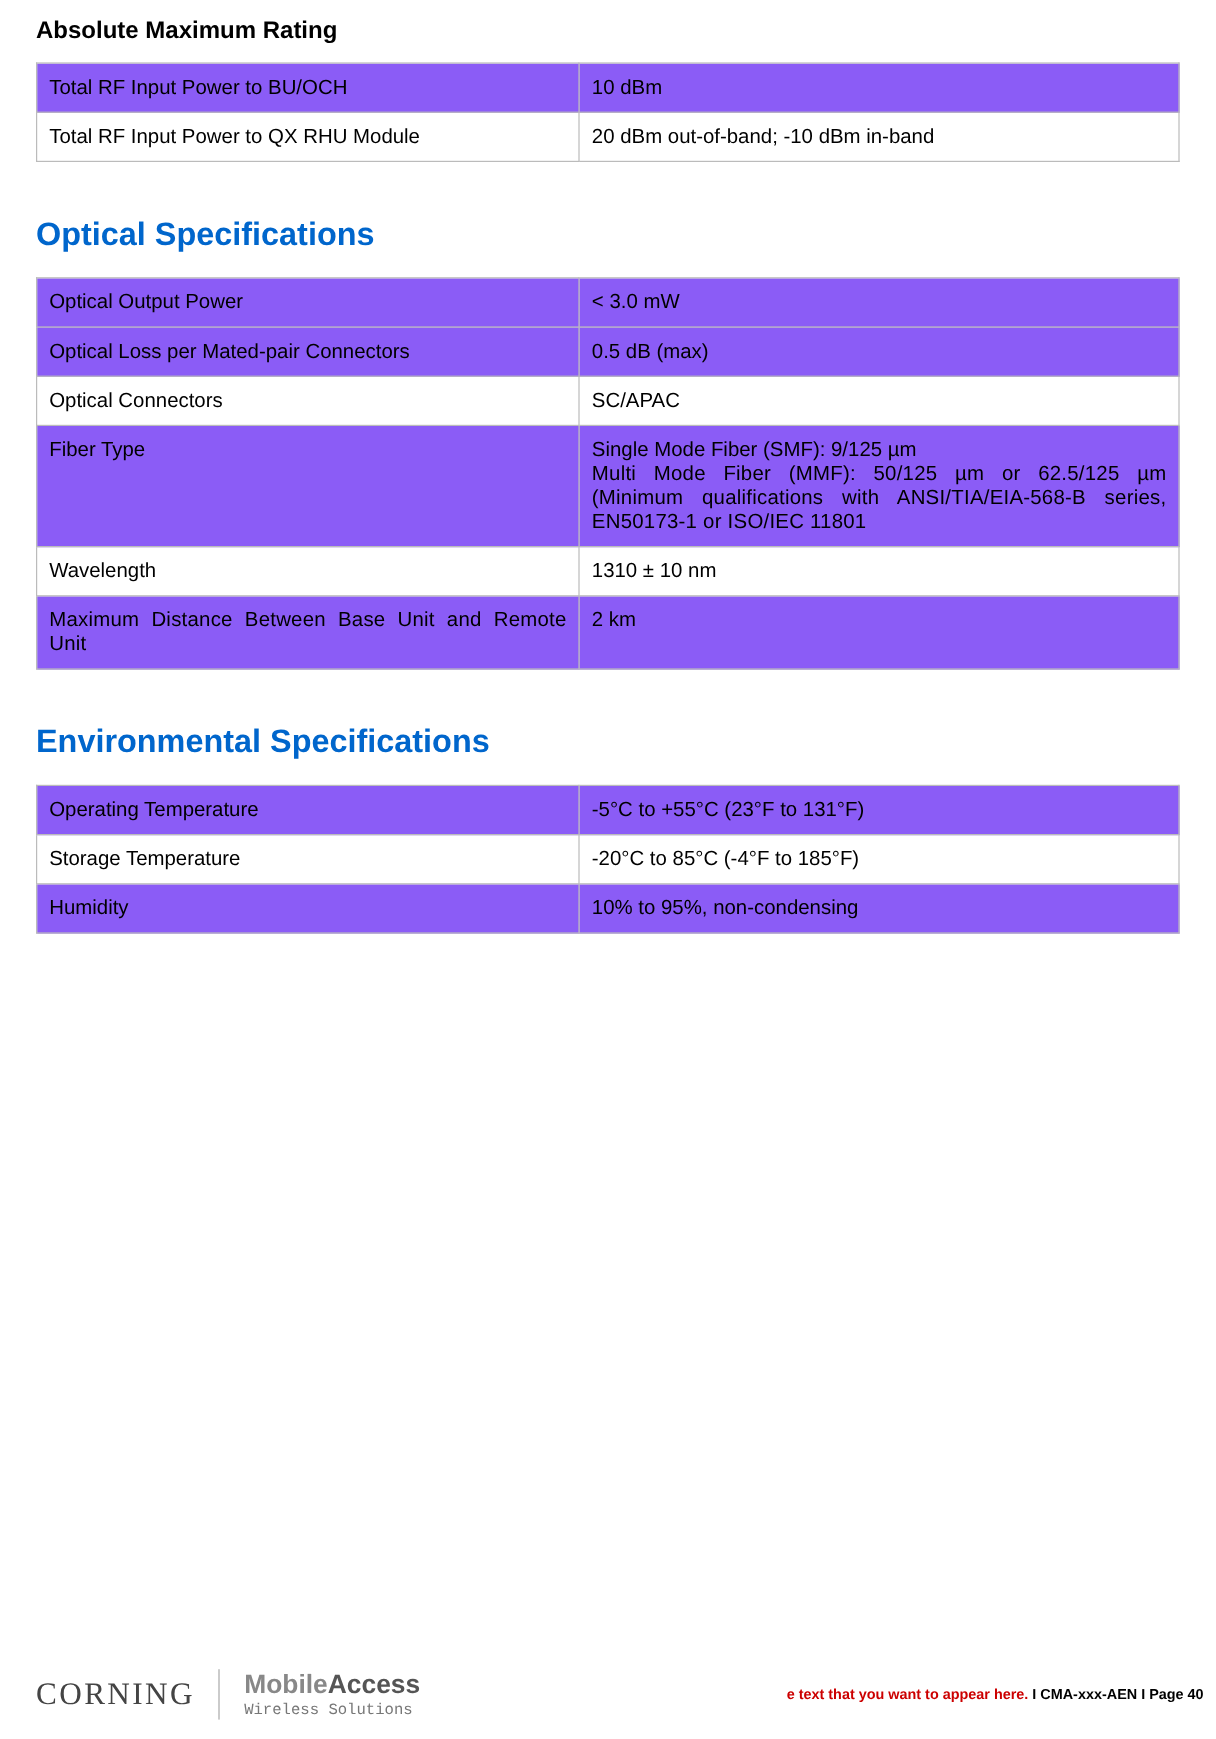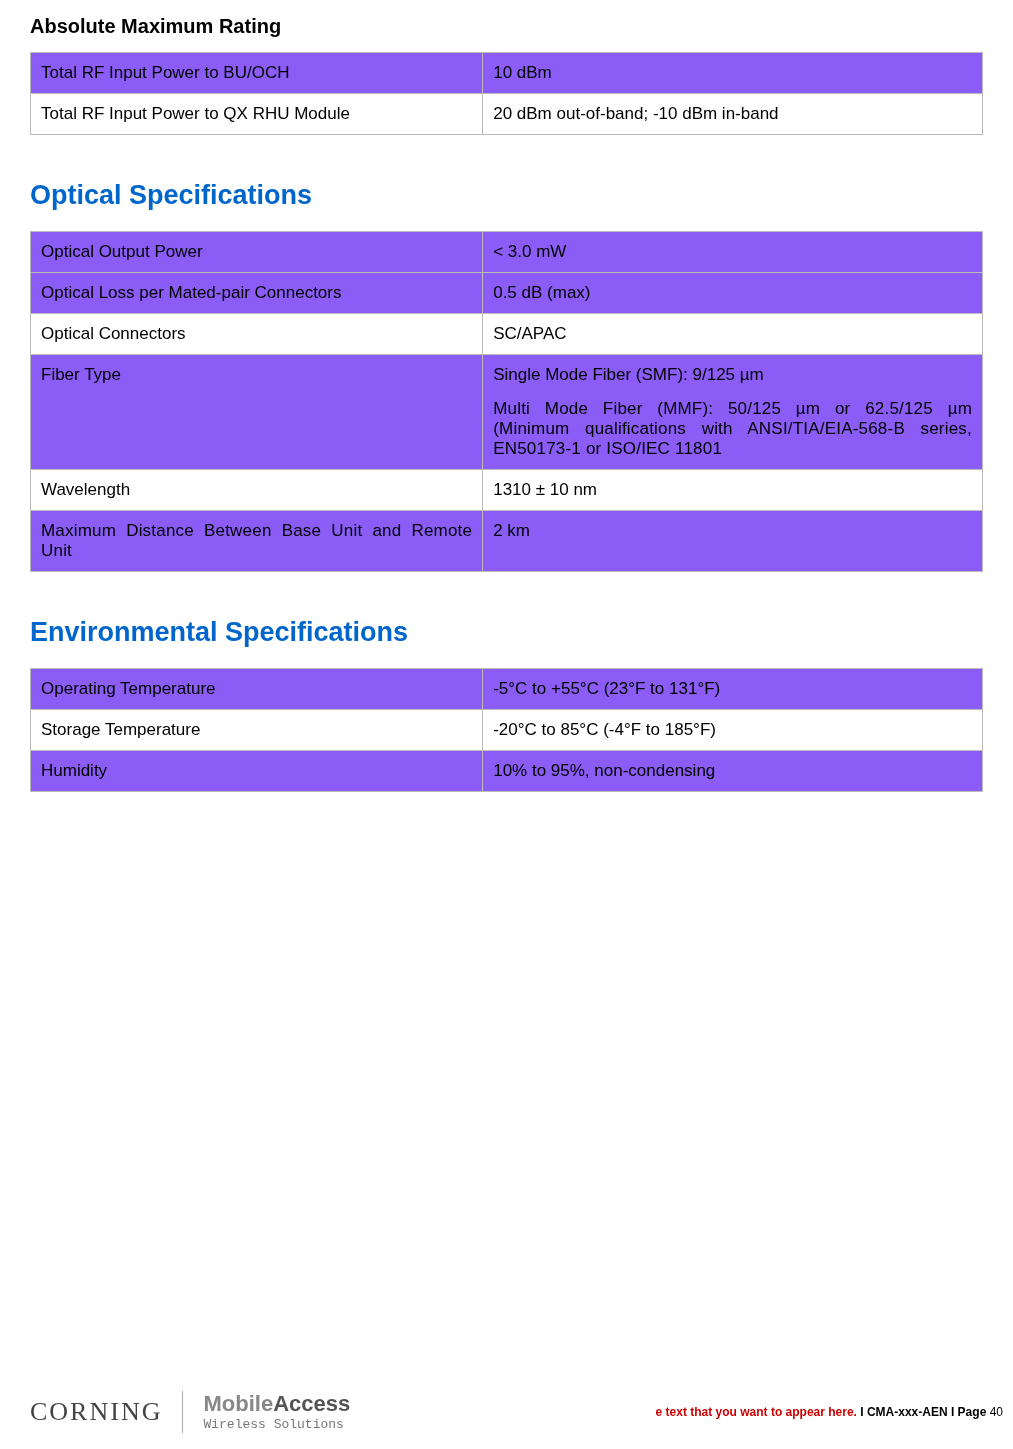--- a/index.html
+++ b/index.html
@@ -46,21 +46,21 @@
     td:first-child {
       width: 47.5%;
     }
     .shaded {
       background: #8b5cf6;
     }
     .just {
       text-align: justify;
     }
     .fiber-block {
-      margin-top: 14px;
+      margin-top: 0;
     }
     .just-spacing {
       letter-spacing: 0.2px;
     }
     .footer {
       position: absolute;
       bottom: 16px;
       left: 30px;
       right: 10px;
       display: flex;
@@ -111,21 +111,21 @@
     .footer-text .red {
       color: #cc0000;
       font-weight: bold;
     }
     .footer-text .rest {
       color: #000;
       font-weight: bold;
     }
     .footer-text .page {
       color: #000;
-      font-weight: normal;
+      font-weight: bold;
     }
   </style>
 </head>
 <body>
 
 <div class="heading-black">Absolute Maximum Rating</div>
 
 <table>
   <tbody>
       <tr class="shaded">

